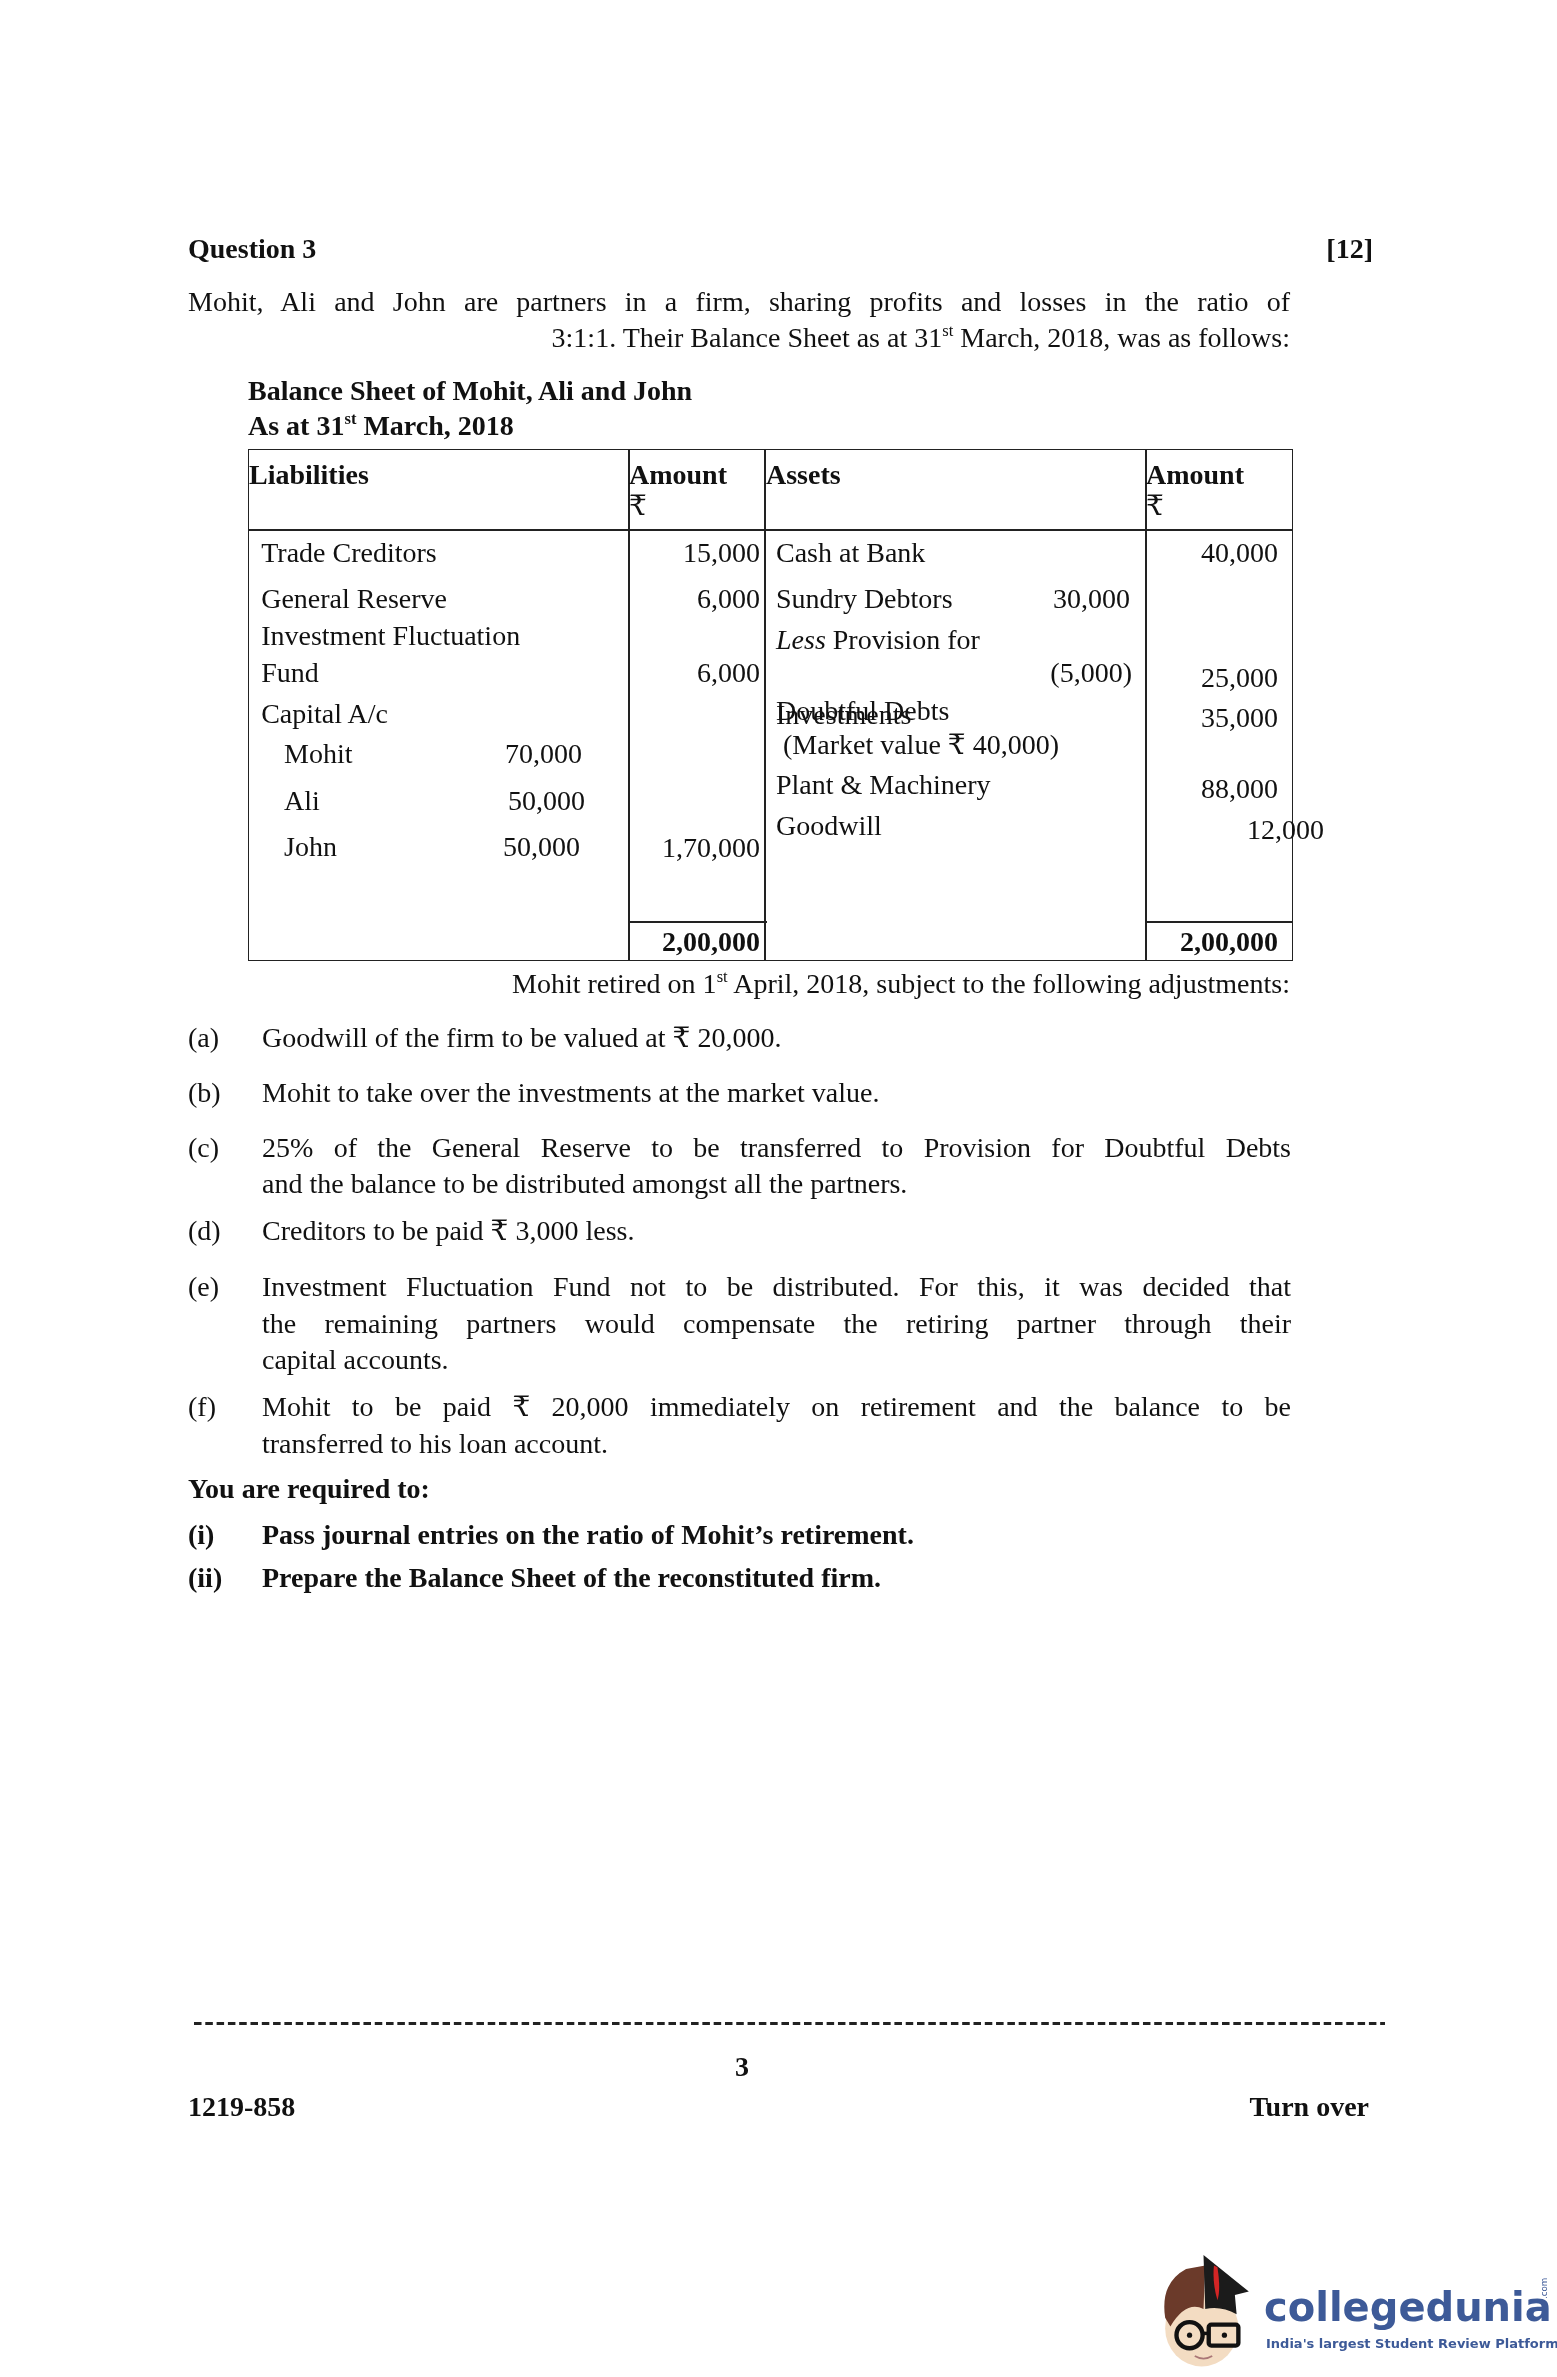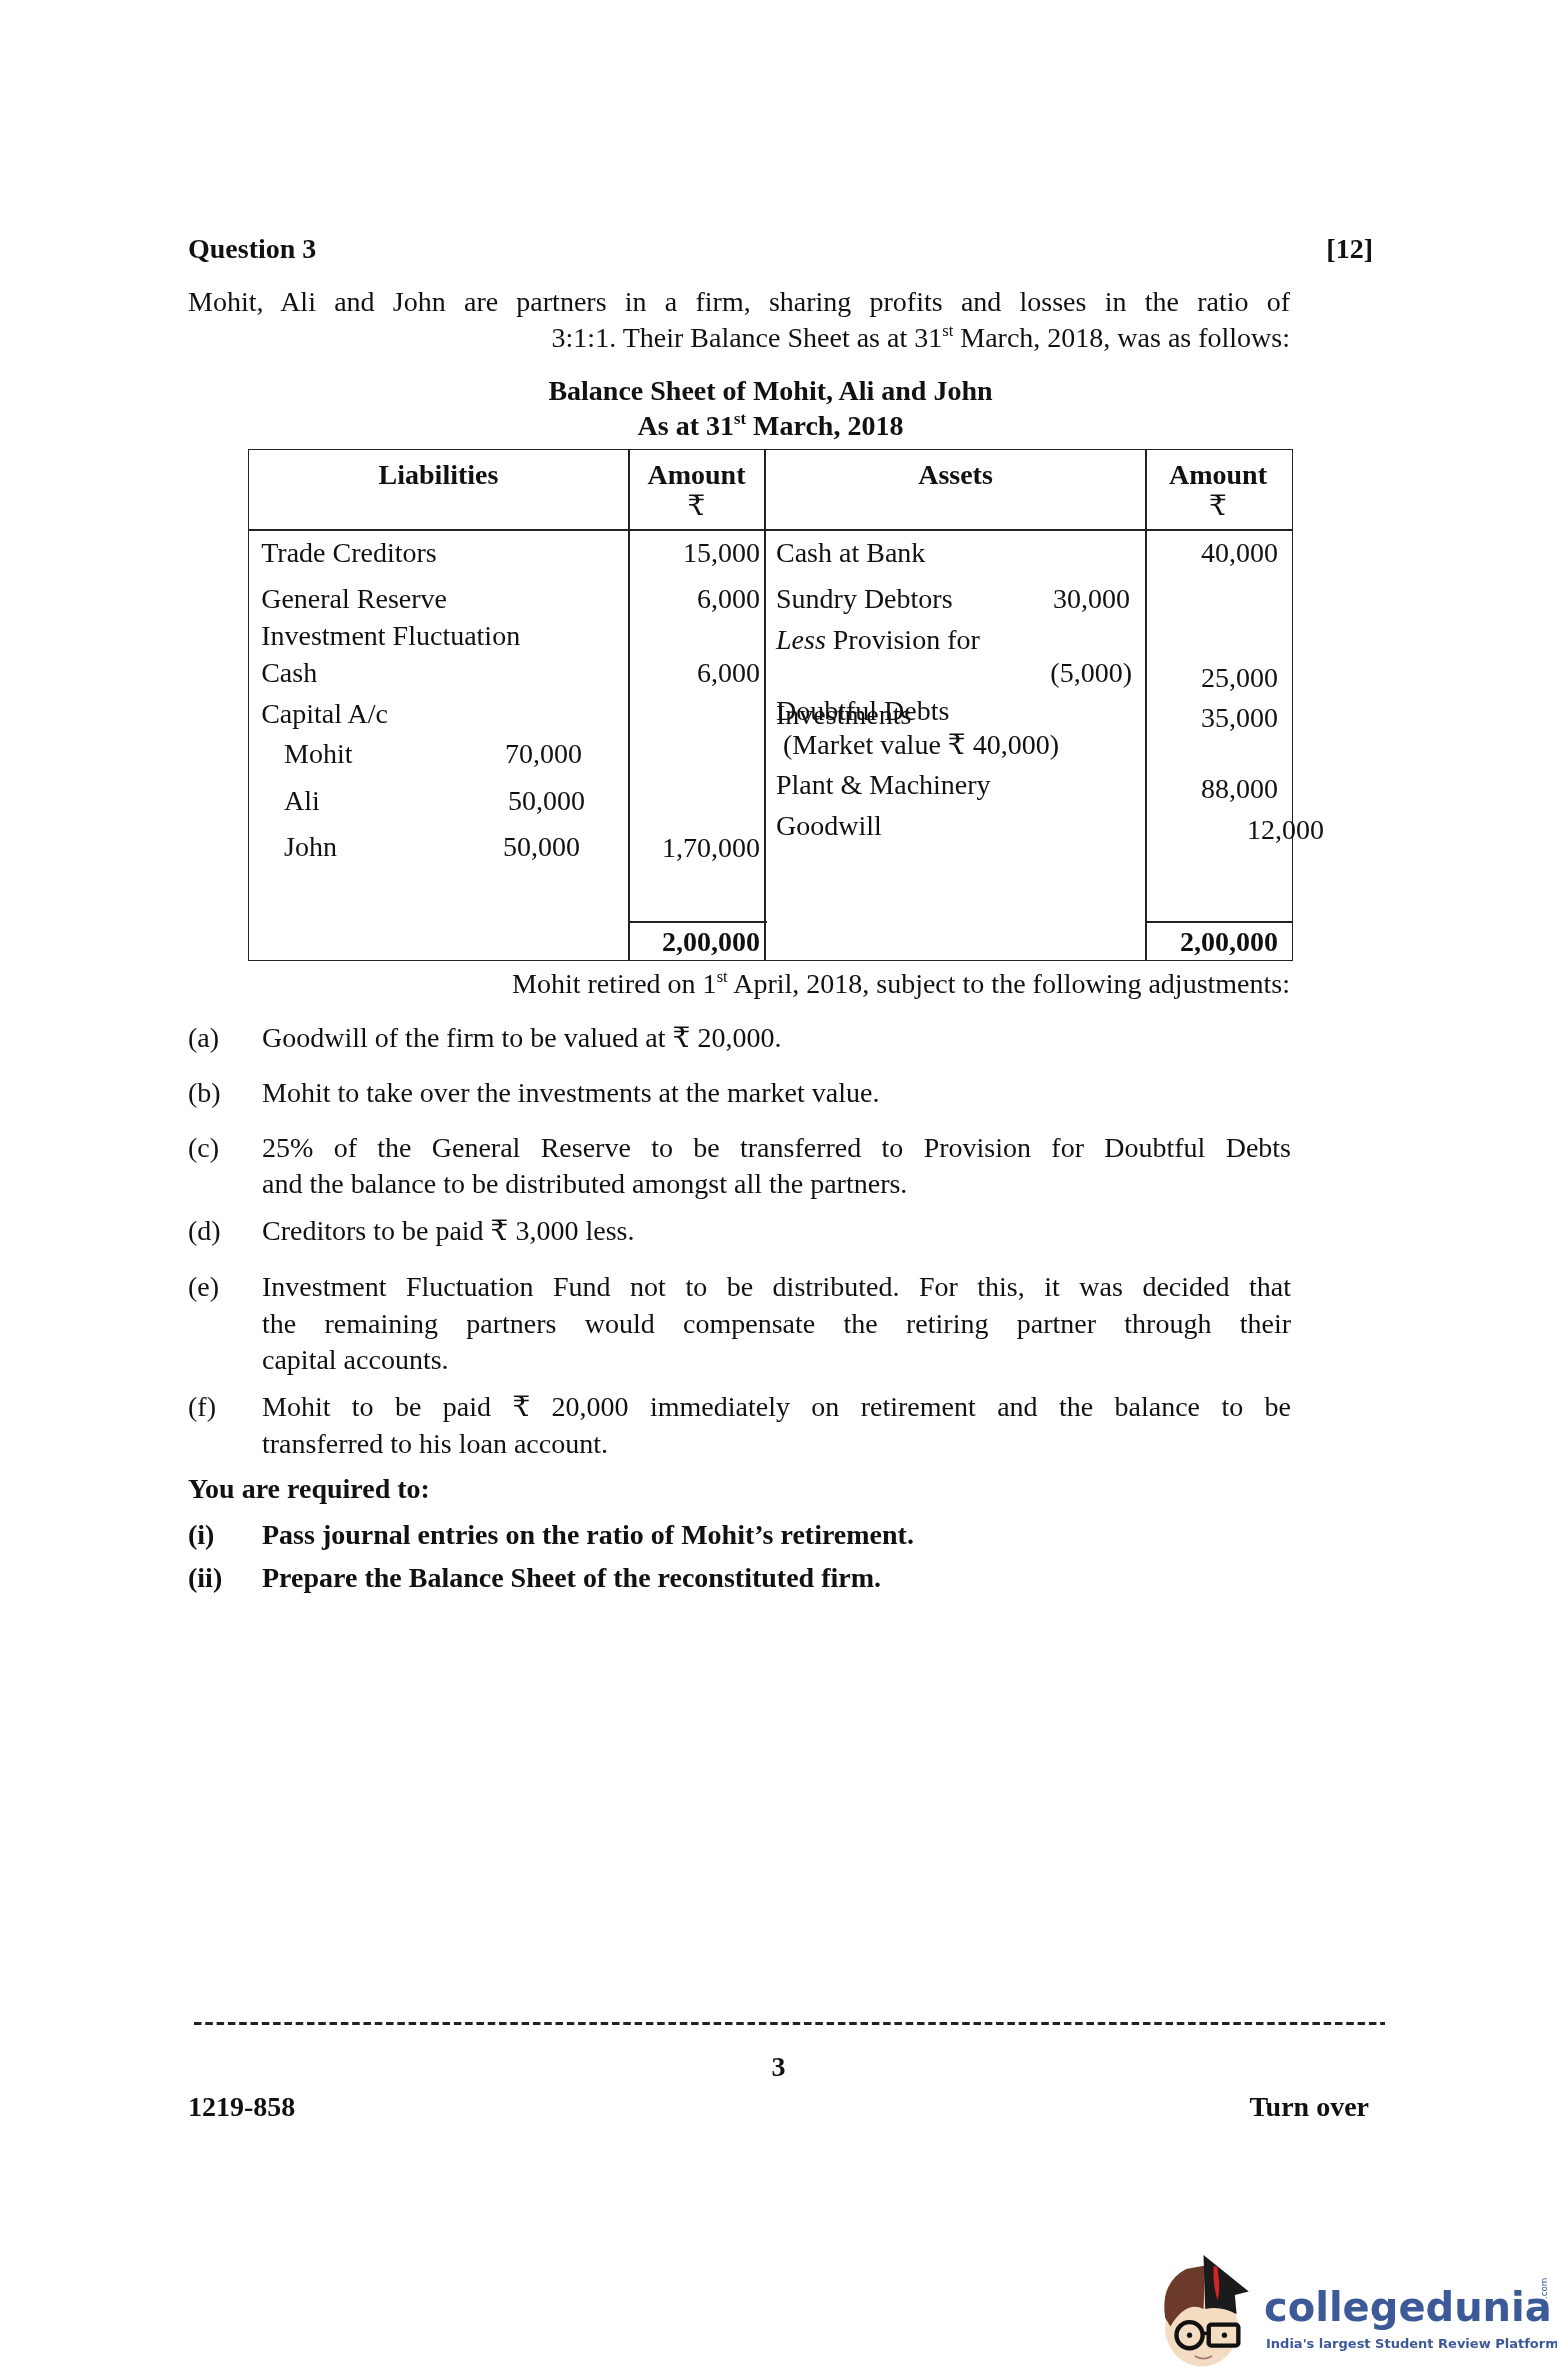--- a/index.html
+++ b/index.html
@@ -10,21 +10,21 @@
   .line { position: absolute; left: 188px; width: 1102px; line-height: 37px; text-align: right; }
   .just { text-align: justify; text-align-last: justify; }
   sup { font-size: 16.6px; vertical-align: 11.3px; line-height: 0; }
 
   
   .tbl { position: absolute; left: 248px; top: 449px; width: 1045px; height: 512px; border: 1.7px solid #222; box-sizing: border-box; }
   .vline { position: absolute; top: 0; bottom: 0; width: 1.7px; background: #222; }
   .hline { position: absolute; height: 1.7px; background: #222; }
   .cell { position: absolute; line-height: 35px; white-space: nowrap; }
   .r { text-align: right; }
-  .c { text-align: center; }
+  .c { text-align: left; }
 
   .item-label { position: absolute; left: 188px; line-height: 37px; }
   .item-text { position: absolute; left: 262px; width: 1029px; line-height: 37px; }
 
   .dashes { position: absolute; left: 194px; top: 2022px; width: 1191px; height: 2.6px;
             background-image: linear-gradient(to right, #222 0 7.8px, transparent 7.8px 11.3px);
             background-size: 11.3px 2.6px; }
   .logo { position: absolute; left: 1151px; top: 2248px; width: 401px; height: 122px; }
 </style>
 </head>
@@ -52,21 +52,21 @@
   <div class="cell c" style="left:380px; width:135px; top:38px;">₹</div>
   <div class="cell bold c" style="left:517px; width:379px; top:7px;">Assets</div>
   <div class="cell bold c" style="left:897px; width:144px; top:7px;">Amount</div>
   <div class="cell c" style="left:897px; width:144px; top:38px;">₹</div>
 
   <div class="cell" style="left:12.2px; top:85px;">Trade Creditors</div>
   <div class="cell r" style="left:380px; width:131px; top:85px;">15,000</div>
   <div class="cell" style="left:12.2px; top:131px;">General Reserve</div>
   <div class="cell r" style="left:380px; width:131px; top:131px;">6,000</div>
   <div class="cell" style="left:12.2px; top:168px;">Investment Fluctuation</div>
-  <div class="cell" style="left:12.2px; top:205px;">Cash</div>
+  <div class="cell" style="left:12.2px; top:205px;">Fund</div>
   <div class="cell r" style="left:380px; width:131px; top:205px;">6,000</div>
   <div class="cell" style="left:12.2px; top:246px;">Capital A/c</div>
 
   <div class="cell" style="left:35px; top:286px;">Mohit</div>
   <div class="cell r" style="left:218px; width:115px; top:286px;">70,000</div>
   <div class="cell" style="left:35px; top:333px;">Ali</div>
   <div class="cell r" style="left:218px; width:118px; top:333px;">50,000</div>
   <div class="cell" style="left:35px; top:379px;">John</div>
   <div class="cell r" style="left:218px; width:113px; top:379px;">50,000</div>
   <div class="cell r" style="left:380px; width:131px; top:380px;">1,70,000</div>

